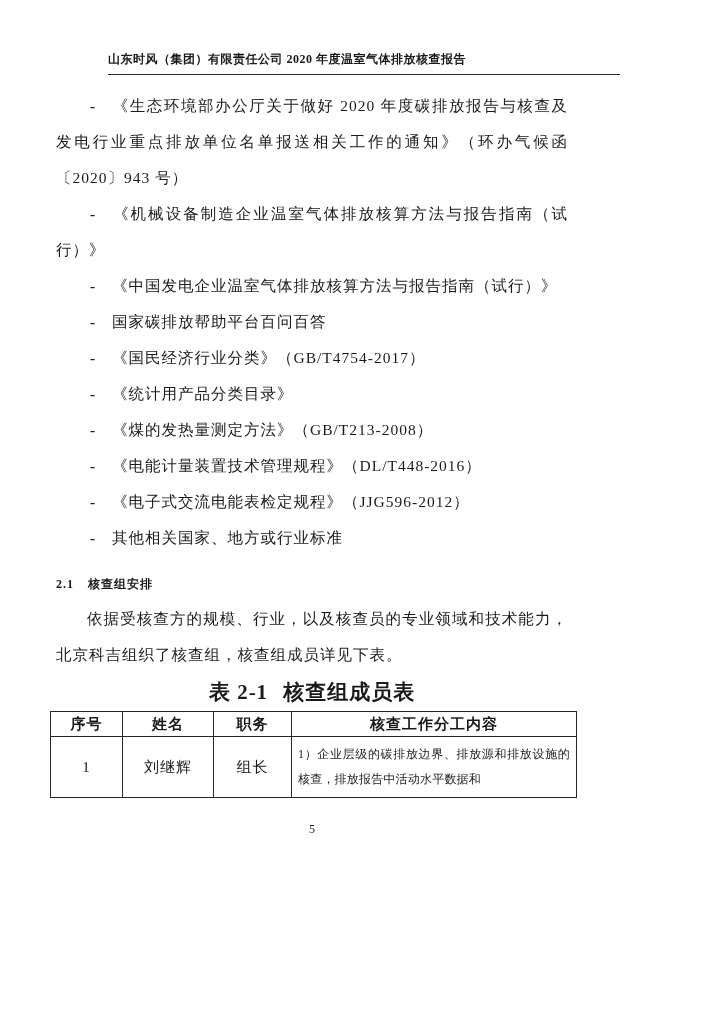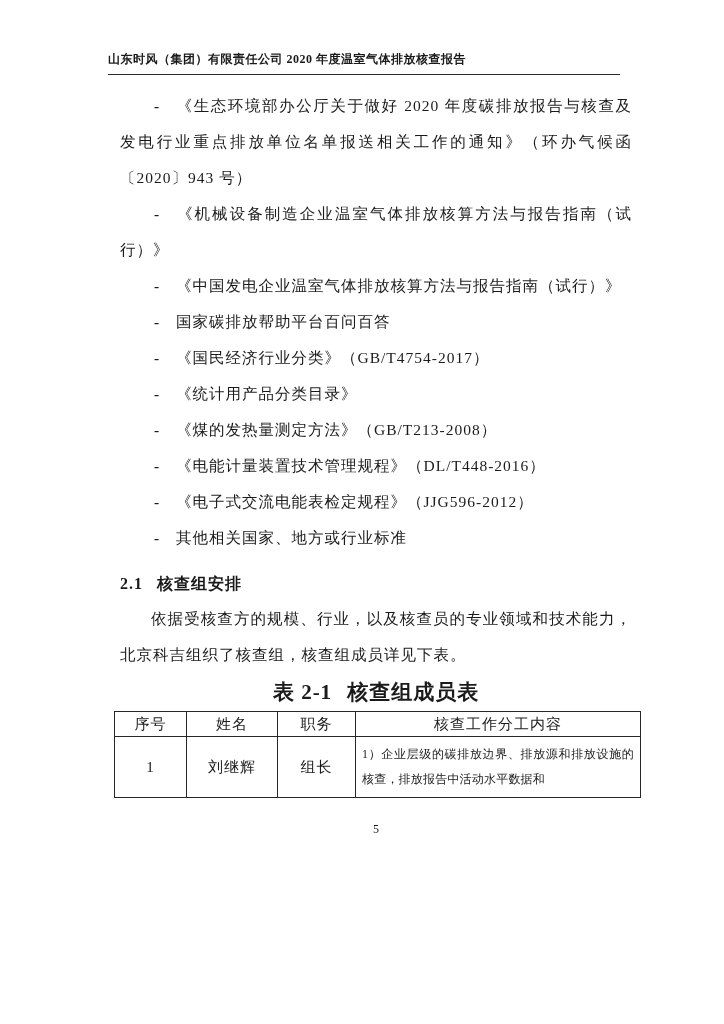--- a/index.html
+++ b/index.html
@@ -20,21 +20,21 @@
     margin: 52px 104px 0 108px;
     padding-bottom: 7px;
     border-bottom: 1.5px solid #2a2a2a;
     font-size: 12px;
     font-weight: bold;
     letter-spacing: 0.5px;
     line-height: 15px;
   }
   .content {
     width: 512px;
-    margin-left: 120px;
+    margin-left: 56px;
   }
   .refs {
     margin-top: 13px;
     font-size: 15.5px;
     line-height: 36px;
     letter-spacing: 1px;
     text-align: justify;
   }
   .ref {
     margin: 0;
@@ -50,21 +50,21 @@
   .h1 {
     margin: 15px 0 0 0;
     font-size: 18px;
     font-weight: bold;
     letter-spacing: 1px;
     line-height: 25px;
   }
   .h1 .hnum { margin-right: 19px; }
   .h2 {
     margin: 17px 0 0 0;
-    font-size: 16px;
+    font-size: 12px;
     font-weight: bold;
     letter-spacing: 1px;
     line-height: 22px;
   }
   .h2 .hnum { margin-right: 14px; }
   .para {
     margin: 6px 0 0 0;
     font-size: 15.5px;
     line-height: 36px;
     letter-spacing: 1px;
@@ -91,21 +91,21 @@
     padding: 0;
     vertical-align: middle;
   }
   col.c-no   { width: 72px; }
   col.c-name { width: 91px; }
   col.c-role { width: 78px; }
   col.c-duty { width: 285px; }
   table.members th {
     height: 24px;
     font-size: 15px;
-    font-weight: normal;
+    font-weight: bold;
     text-align: center;
     letter-spacing: 1px;
   }
   table.members td {
     height: 52px;
     font-size: 15px;
     text-align: center;
     letter-spacing: 1px;
   }
   table.members td.duty {

